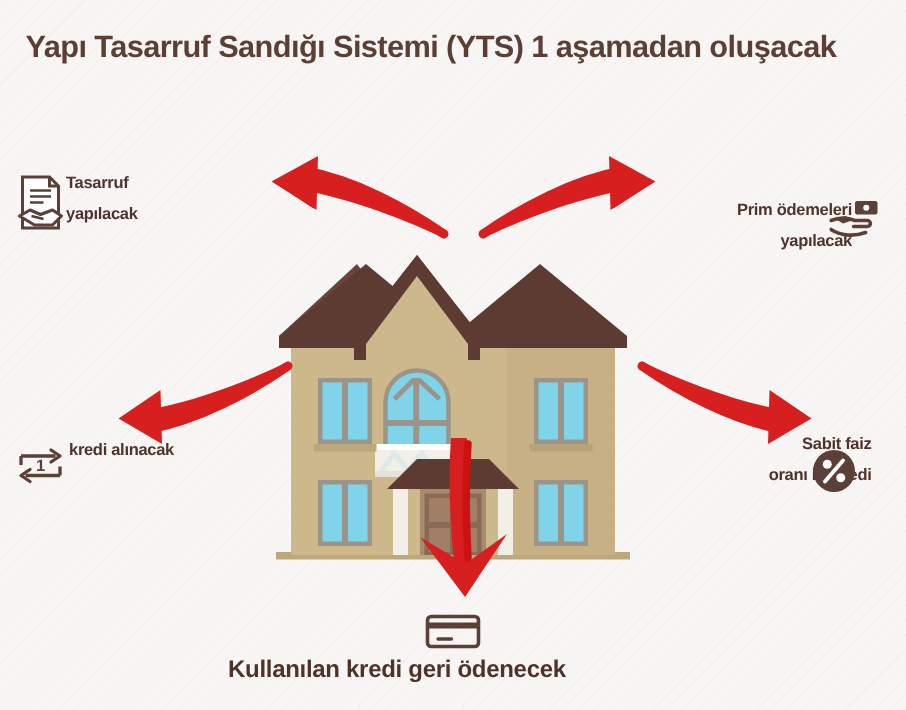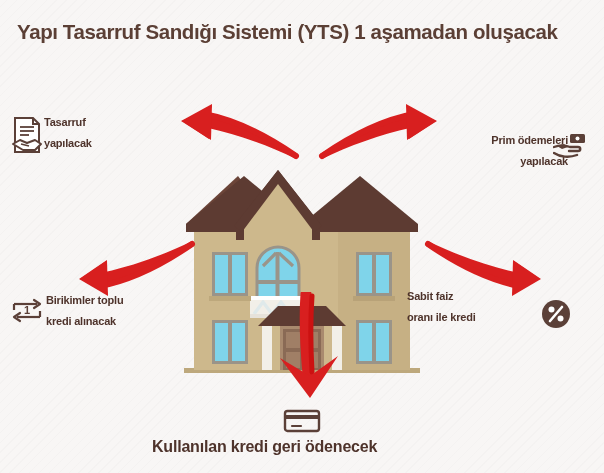--- a/index.html
+++ b/index.html
@@ -45,21 +45,21 @@
   }
   .label .ln{display:block;}
   .icon-wrap{position:absolute;}
   
   #lbl-tl{left:44px;top:112px;width:140px;text-align:left;}
   #ico-tl{left:11px;top:116px;width:32px;height:38px;}
   #lbl-tr{left:408px;top:118px;width:160px;text-align:right;margin-top:12px;}
   #ico-tr{left:553px;top:133px;width:34px;height:26px;}
   #lbl-bl{left:46px;top:290px;width:150px;text-align:left;}
   #ico-bl{left:10px;top:296px;width:34px;height:28px;}
-  #lbl-br{left:407px;top:286px;width:140px;text-align:left;}
+  #lbl-br{left:441px;top:286px;width:140px;text-align:right;}
   #ico-br{left:541px;top:299px;width:30px;height:30px;}
   #lbl-bc{left:152px;top:437px;width:300px;text-align:left;font-size:16px;}
   #ico-bc{left:283px;top:408px;width:38px;height:26px;}
 
   .svgbox{display:block;width:100%;height:100%;}
   
   #house{position:absolute;left:170px;top:140px;width:264px;height:245px;}
   
   .arrow{position:absolute;}
   #arw-tl{left:178px;top:82px;width:122px;height:78px;}
@@ -220,21 +220,20 @@
       <path d="M4,8 H27" fill="none" stroke="#5b4038" stroke-width="2.2"></path>
       <path d="M4,8 V14" fill="none" stroke="#5b4038" stroke-width="2.2"></path>
       <path d="M24,4 L30,8 L24,12" fill="none" stroke="#5b4038" stroke-width="2.2" stroke-linecap="round" stroke-linejoin="round"></path>
       <path d="M30,21 H7" fill="none" stroke="#5b4038" stroke-width="2.2"></path>
       <path d="M30,21 V15" fill="none" stroke="#5b4038" stroke-width="2.2"></path>
       <path d="M10,17 L4,21 L10,25" fill="none" stroke="#5b4038" stroke-width="2.2" stroke-linecap="round" stroke-linejoin="round"></path>
       <text x="17" y="18" font-family="Liberation Sans, sans-serif" font-size="11" font-weight="bold" fill="#5b4038" text-anchor="middle">1</text>
     </svg>
   </div>
   <div class="label" id="lbl-bl">
-    <span class="ln">Birikimler toplu</span>
     <span class="ln">kredi alınacak</span>
   </div>
 
   <div class="label" id="lbl-br">
     <span class="ln">Sabit faiz</span>
     <span class="ln">oranı ile kredi</span>
   </div>
   <div class="icon-wrap" id="ico-br">
     <svg class="svgbox" viewBox="0 0 30 30" xmlns="http://www.w3.org/2000/svg">
       <circle cx="15" cy="15" r="14" fill="#5b4038"></circle>

